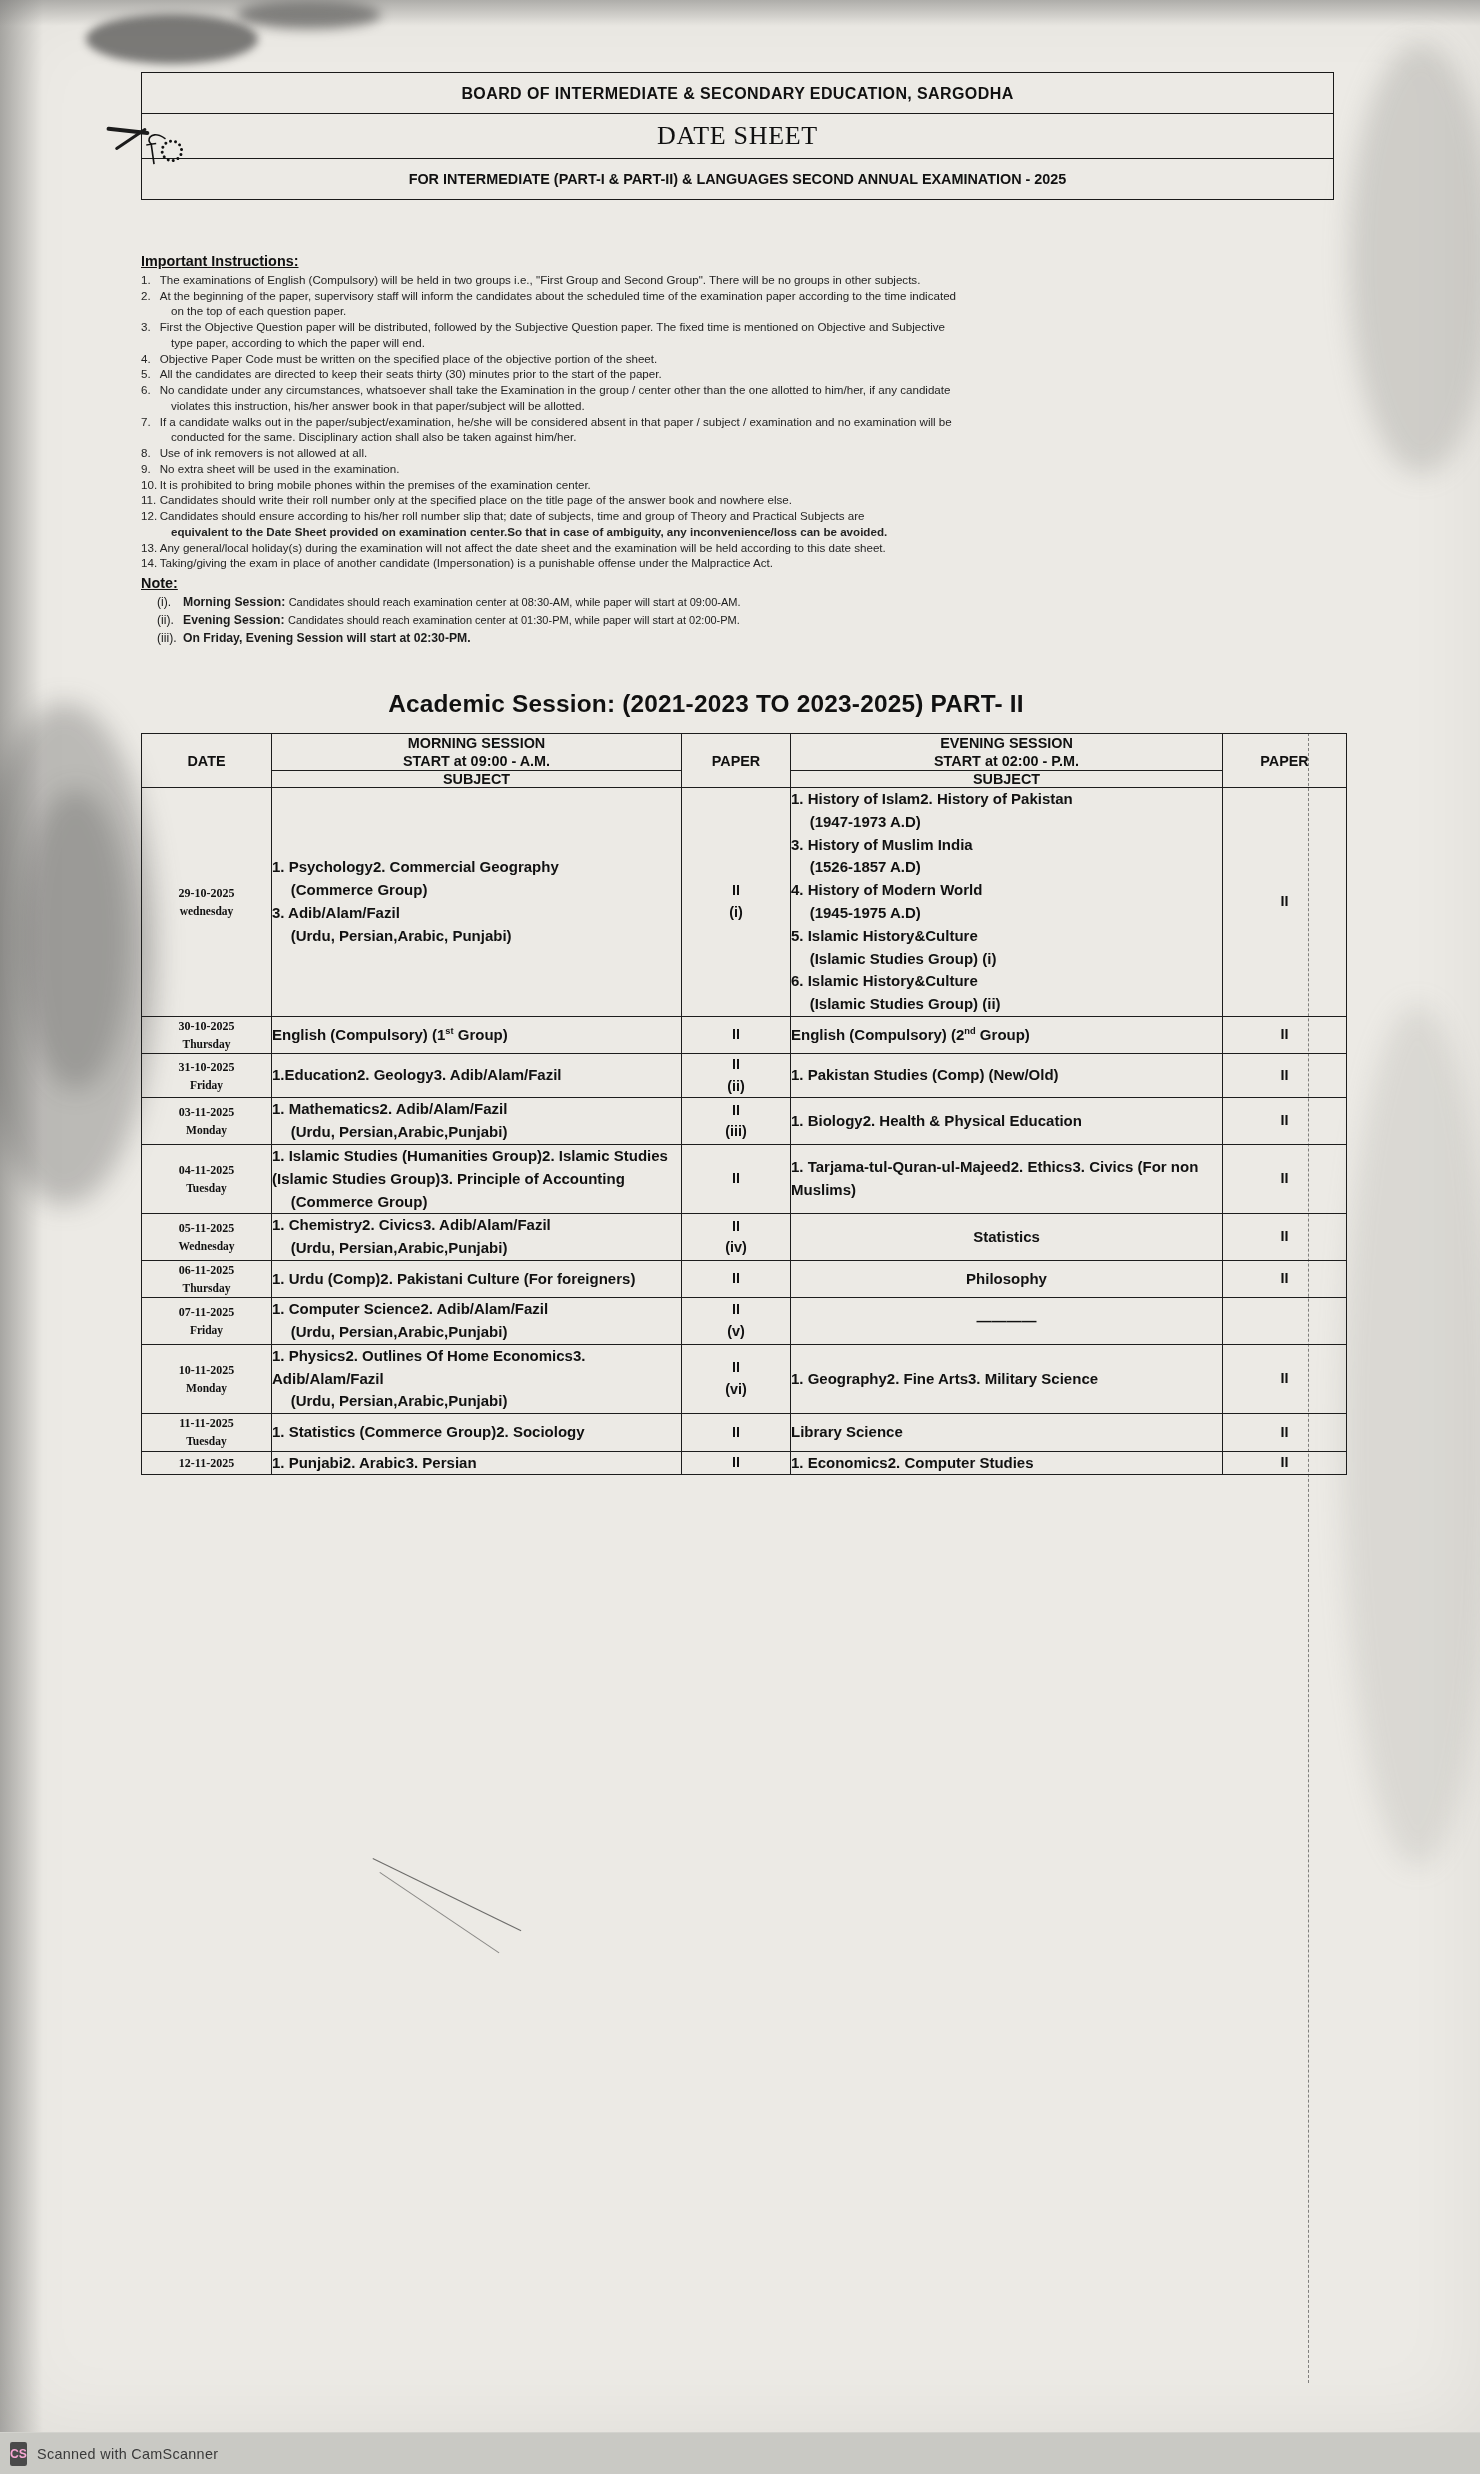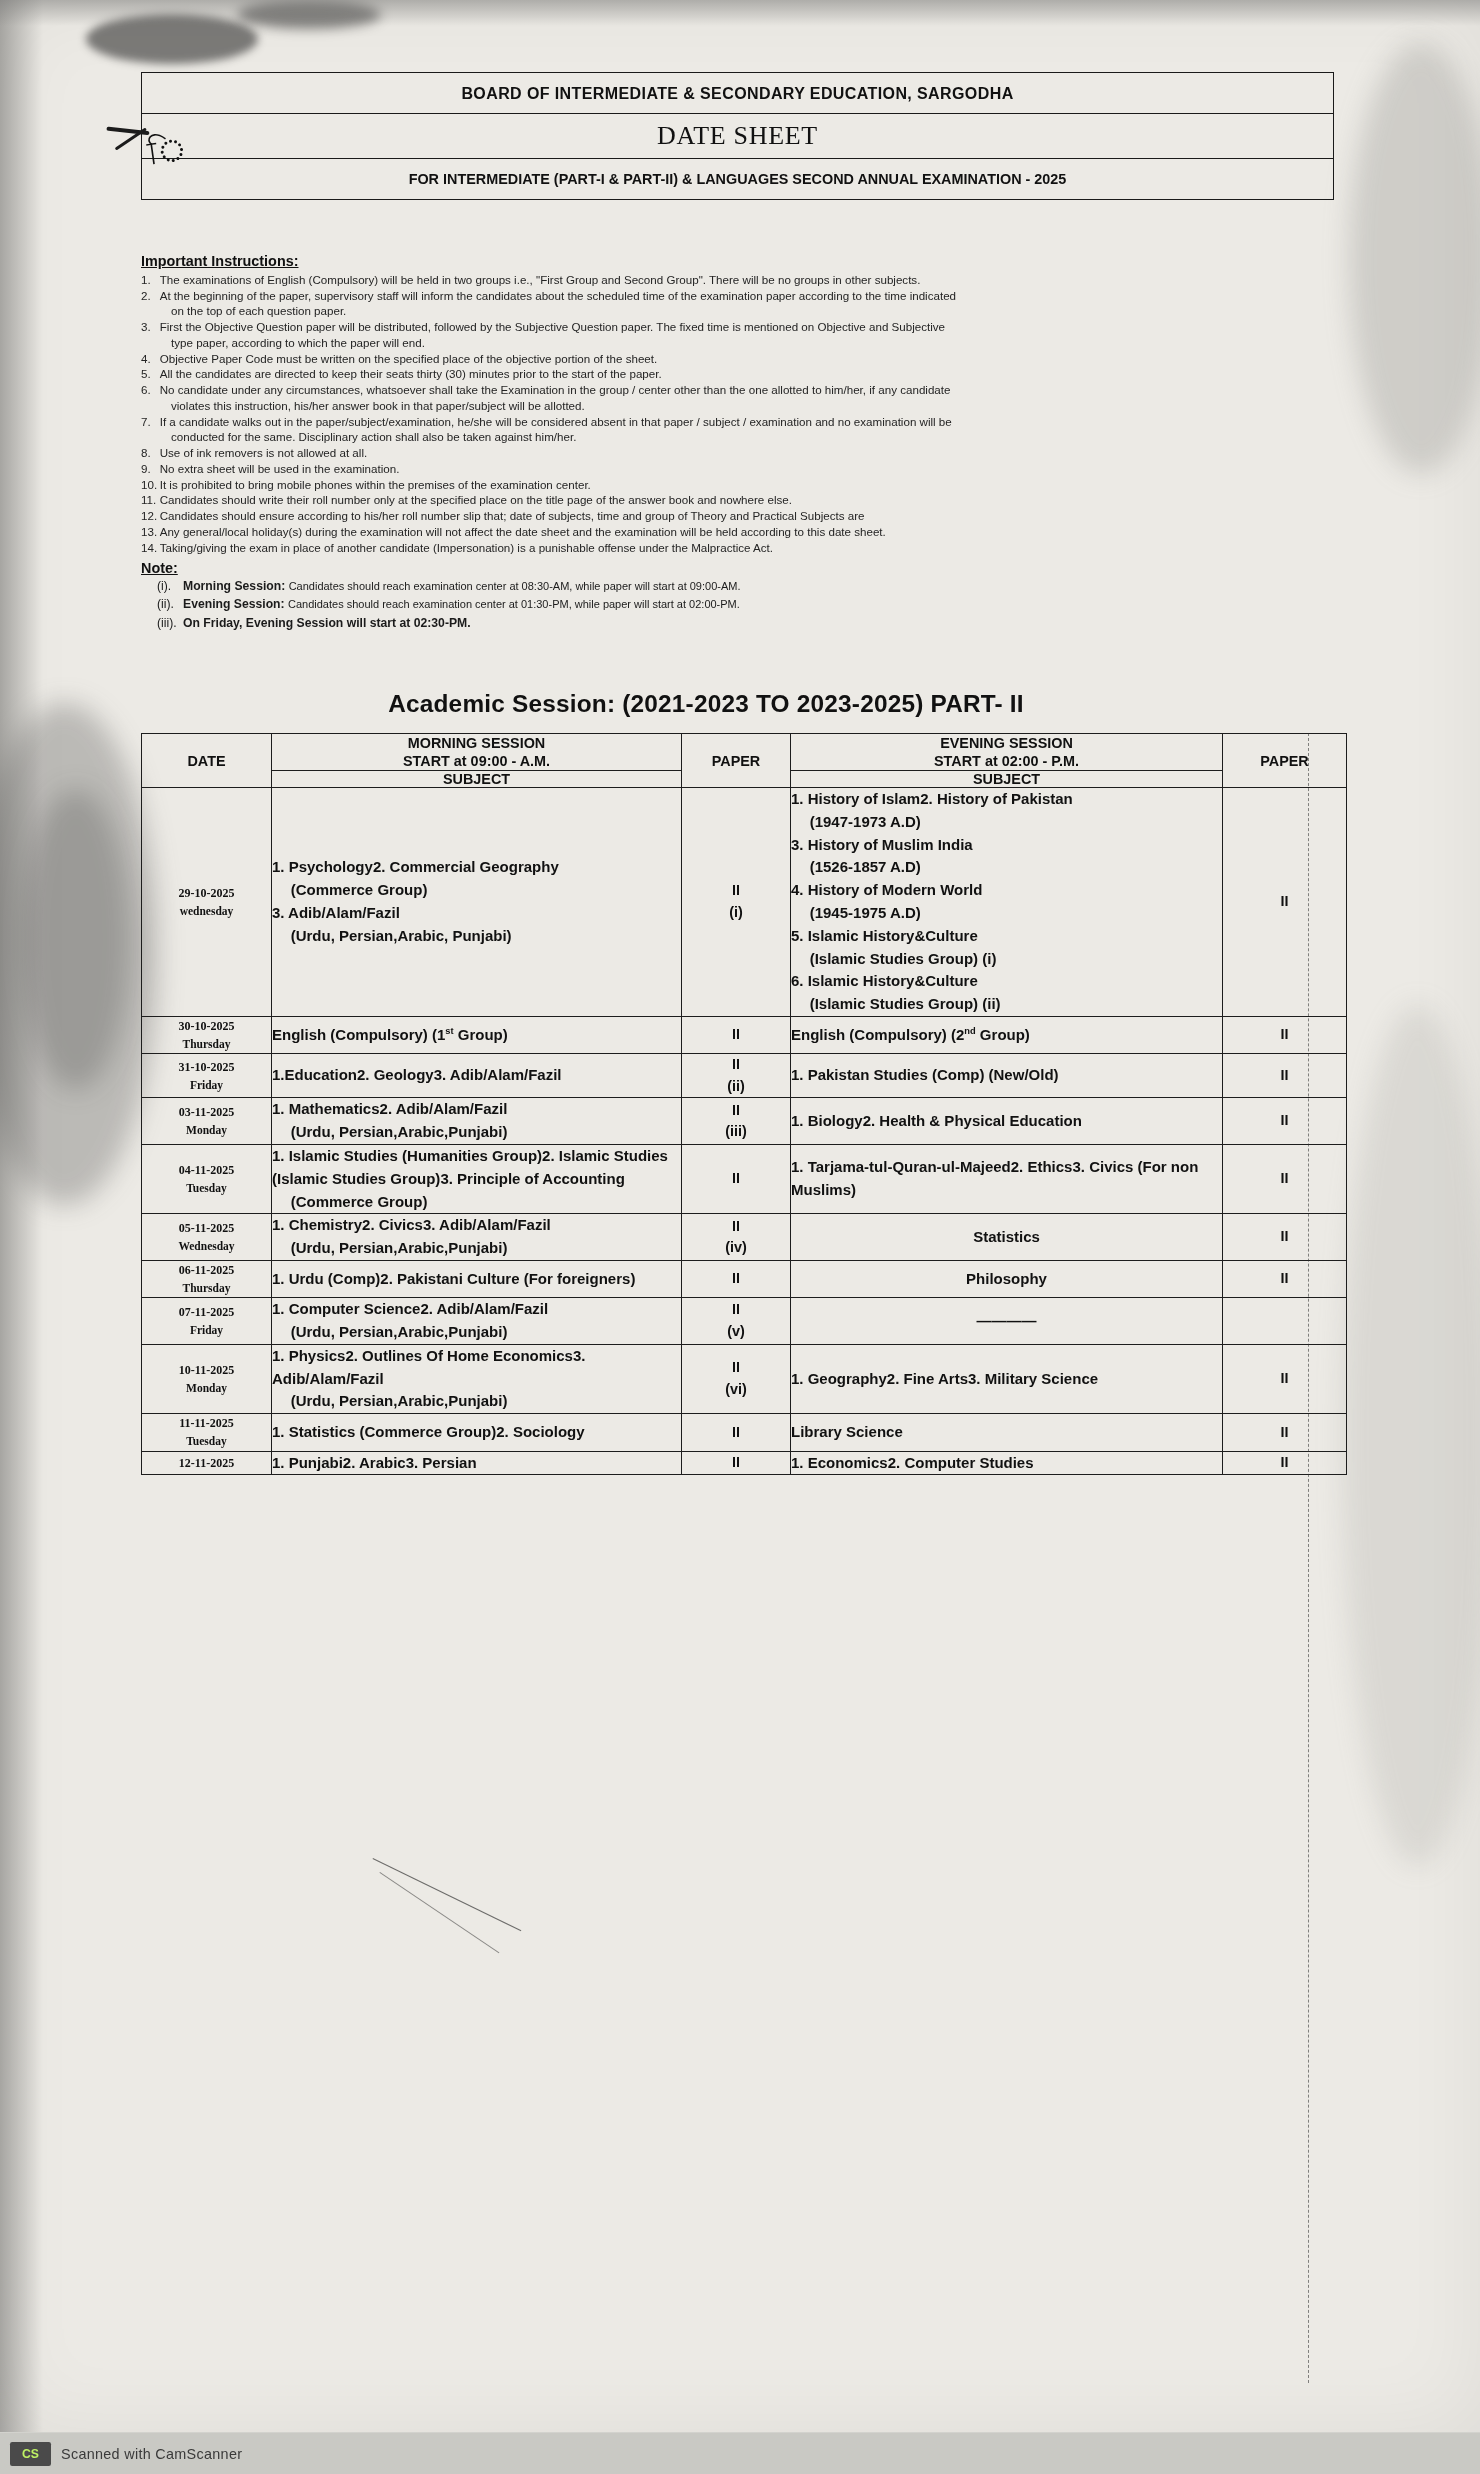--- a/index.html
+++ b/index.html
@@ -228,21 +228,21 @@
     bottom:0;
     width:1481px;
     height:42px;
     background:#c9c9c4;
     display:flex;
     align-items:center;
     padding-left:10px;
     box-sizing:border-box;
   }
   .cs-badge{
-    width:41px;height:24.4px;background:#4a4a4a;color:#bef264;
+    width:17px;height:24.4px;background:#4a4a4a;color:#f9a8d4;
     display:flex;align-items:center;justify-content:center;
     font-size:12.2px;font-weight:bold;border-radius:2.2px;
     font-family:"Liberation Sans",sans-serif;
   }
   .cs-text{
     font-size:14.4px;color:#3a3a3a;margin-left:10px;letter-spacing:0.3px;
   }
 </style>
 </head>
 <body>
@@ -322,20 +322,23 @@
           <span class="num">10.</span>
           <span class="txt">It is prohibited to bring mobile phones within the premises of the examination center.</span>
         </li>
         <li>
           <span class="num">11.</span>
           <span class="txt">Candidates should write their roll number only at the specified place on the title page of the answer book and nowhere else.</span>
         </li>
         <li>
           <span class="num">12.</span>
           <span class="txt">Candidates should ensure according to his/her roll number slip that; date of subjects, time and group of Theory and Practical Subjects are</span>
+        </li>
+        <li>
+          <span class="txt cont-indent"><b>equivalent to the Date Sheet provided on examination center.So that in case of ambiguity, any inconvenience/loss can be avoided.</b></span>
         </li>
         <li>
           <span class="num">13.</span>
           <span class="txt">Any general/local holiday(s) during the examination will not affect the date sheet and the examination will be held according to this date sheet.</span>
         </li>
         <li>
           <span class="num">14.</span>
           <span class="txt">Taking/giving the exam in place of another candidate (Impersonation) is a punishable offense under the Malpractice Act.</span>
         </li>
       </ol>

